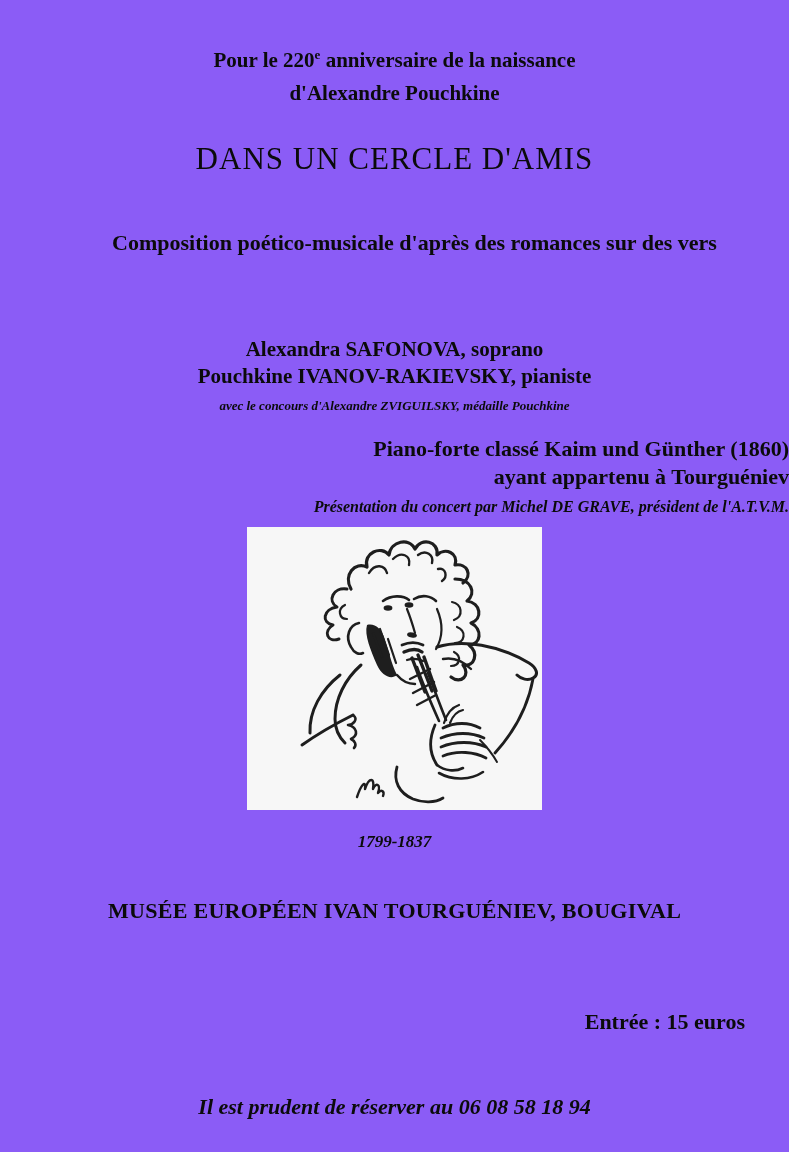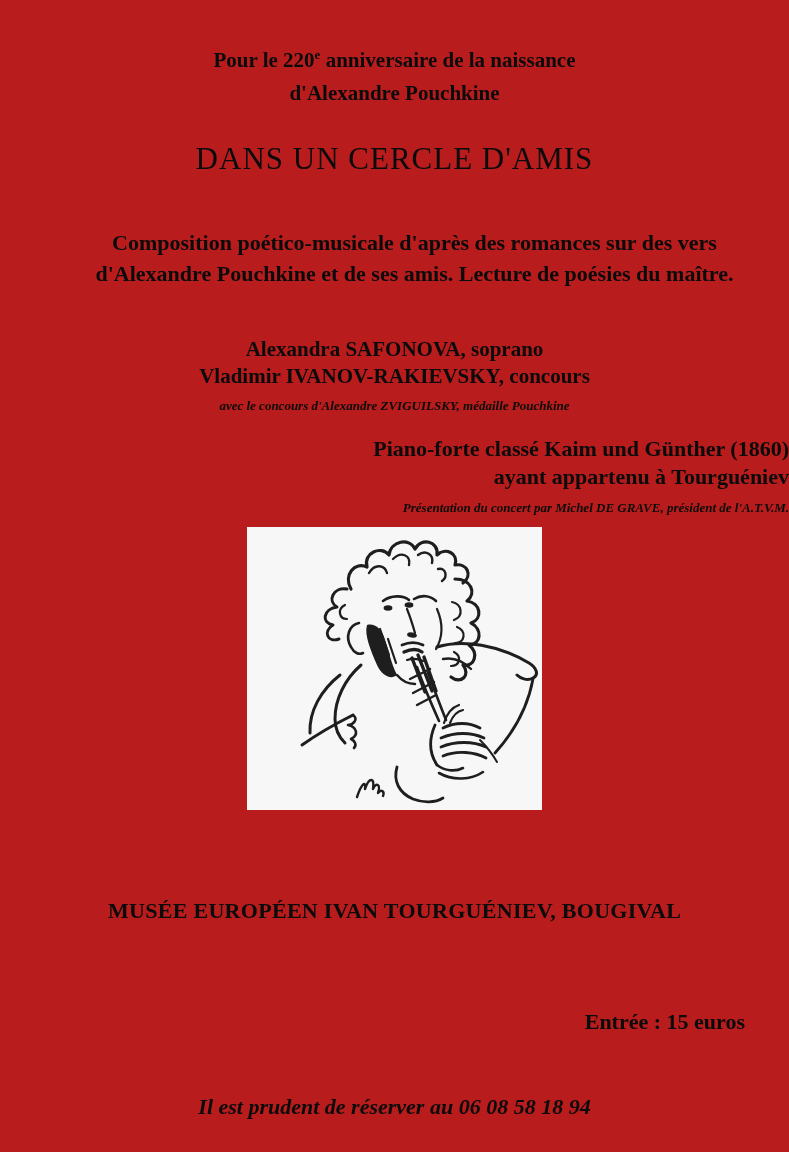--- a/index.html
+++ b/index.html
@@ -1,20 +1,20 @@
 <!DOCTYPE html>
 <html><head>
 <meta charset="utf-8">
 <style>
   html, body { margin: 0; padding: 0; background: #ffffff; }
   .page {
     position: relative;
     width: 789px;
     height: 1152px;
-    background: #b91c1c;
+    background: #8b5cf6;
     overflow: hidden;
     font-family: "Liberation Serif", "DejaVu Serif", serif;
     color: #0b0b0b;
   }
   .line {
     position: absolute;
     left: 0;
     width: 100%;
     text-align: center;
     white-space: nowrap;
@@ -22,21 +22,21 @@
   .b  { font-weight: bold; }
   .bi { font-weight: bold; font-style: italic; }
 
   .hdr   { top: 38px;  font-size: 21px; line-height: 33px; font-weight: bold; }
   .hdr sup { font-size: 0.62em; vertical-align: super; }
   .title { top: 141px; font-size: 31px; font-weight: normal; letter-spacing: 1px; }
   .desc  { top: 227px; font-size: 22px; line-height: 31px; font-weight: bold; padding-left: 20px; }
   .perf  { top: 336px; font-size: 21px; line-height: 27px; font-weight: bold; }
   .perf .guest { font-size: 13px; line-height: 28px; }
   .piano { top: 435px; font-size: 22px; line-height: 28px; font-weight: bold; text-align: right; }
-  .piano .presenter { font-size: 13px; line-height: 30px; }
+  .piano .presenter { font-size: 16px; line-height: 30px; }
 
   .portrait-box {
     position: absolute;
     top: 527px;
     left: 247px;
     width: 295px;
     height: 283px;
     background: #f7f7f7;
   }
   .portrait-box svg { display: block; width: 100%; height: 100%; }
@@ -57,26 +57,25 @@
   <div class="line hdr">
     <span>Pour le 220</span><sup>e</sup><span> anniversaire de la naissance</span>
     <br>
     <span>d'Alexandre Pouchkine</span>
   </div>
 
   <div class="line title">DANS UN CERCLE D'AMIS</div>
 
   <div class="line desc">
     <span>Composition poético-musicale d'après des romances sur des vers</span><br>
-    <span>d'Alexandre Pouchkine et de ses amis. Lecture de poésies du maître.</span>
   </div>
 
   <div class="line perf">
     <span>Alexandra SAFONOVA, soprano</span><br>
-    <span>Vladimir IVANOV-RAKIEVSKY, concours</span><br>
+    <span>Pouchkine IVANOV-RAKIEVSKY, pianiste</span><br>
     <span class="guest bi">avec le concours  d'Alexandre ZVIGUILSKY, médaille Pouchkine</span>
   </div>
 
   <div class="line piano">
     <span>Piano-forte classé Kaim und Günther (1860)</span><br>
     <span>ayant appartenu à Tourguéniev</span><br>
     <span class="presenter bi">Présentation du concert par Michel DE GRAVE, président de l'A.T.V.M.</span>
   </div>
 
   <div class="portrait-box">
@@ -153,20 +152,21 @@
       <path class="ink" stroke-width="3" d="M93,148 C74,163 62,184 63,206"></path>
       <path class="ink" stroke-width="3" d="M55,218 C72,206 90,196 106,188"></path>
       <path class="ink" stroke-width="2.6" d="M106,188 C112,192 106,198 101,198 C110,200 112,208 104,212 C108,214 110,218 107,221"></path>
 
       <path class="ink" stroke-width="2.8" d="M150,240 C146,254 152,266 166,272 C176,276 188,276 196,271"></path>
 
       <path class="ink" stroke-width="2.4" d="M110,270 C114,258 119,252 118,262 C122,250 128,250 126,262 C129,255 134,257 131,266 C134,262 138,264 136,269"></path>
     </svg>
   </div>
 
+  <div class="line caption bi">1799-1837</div>
 
   <div class="line venue b">MUSÉE EUROPÉEN IVAN TOURGUÉNIEV, BOUGIVAL</div>
 
 
   <div class="line price b">Entrée : 15 euros</div>
 
   <div class="line resv bi">Il est prudent de réserver au 06 08 58 18 94</div>
 
 </div>
 

